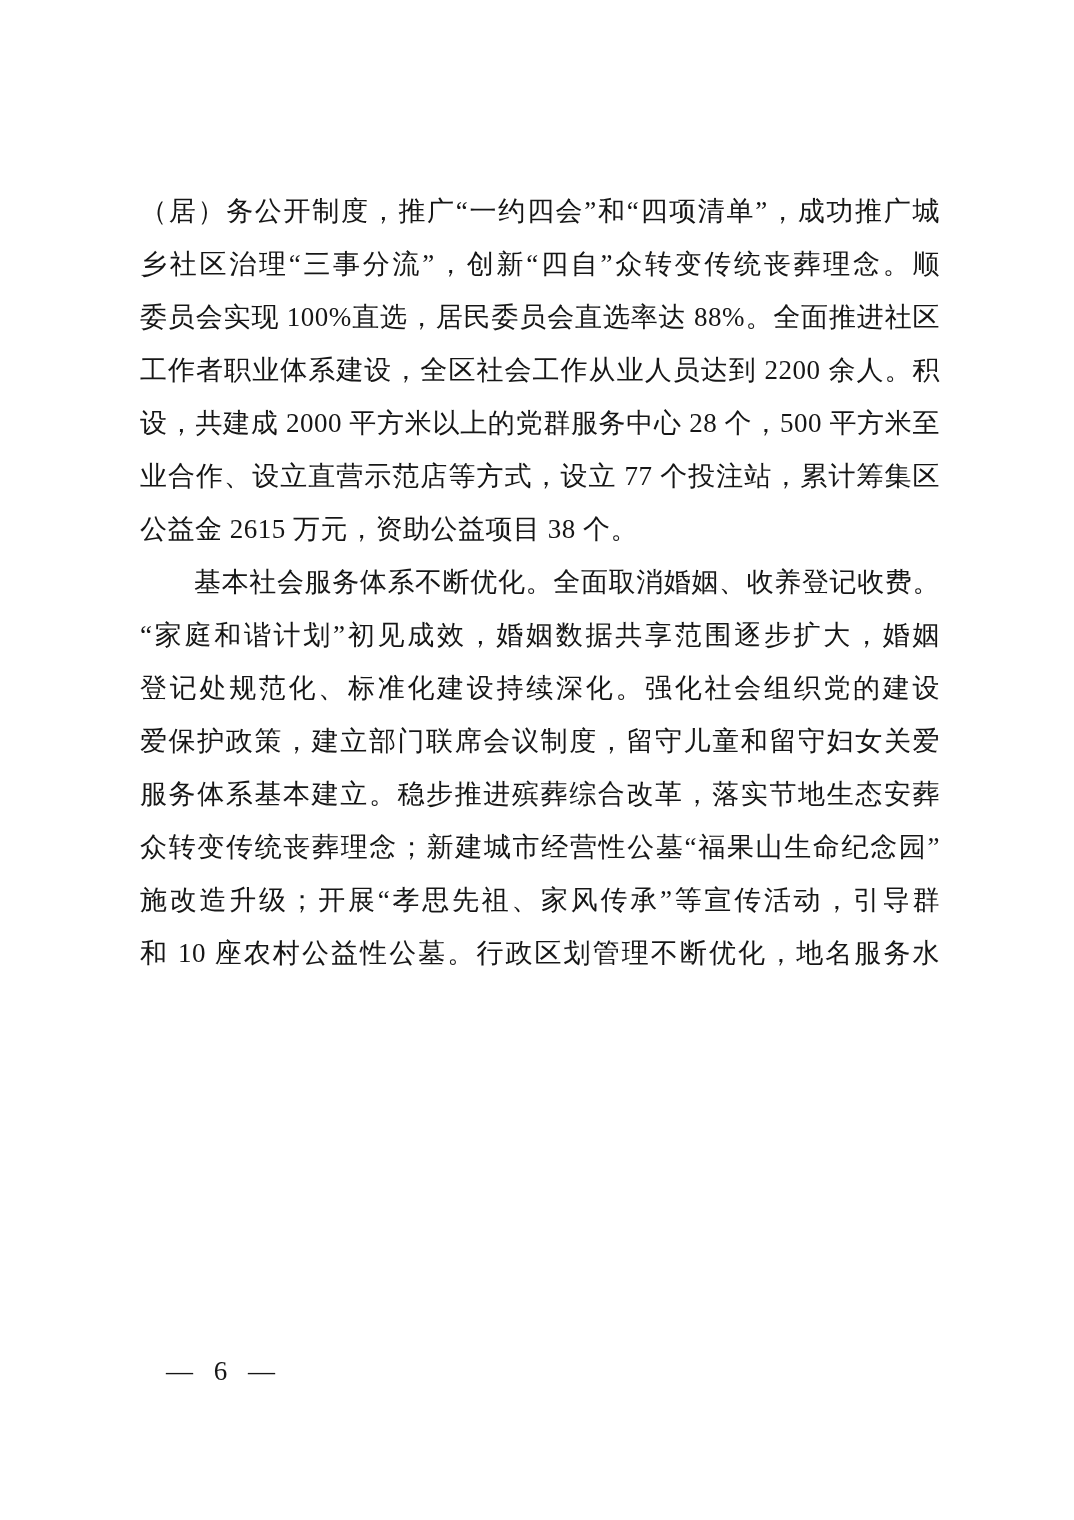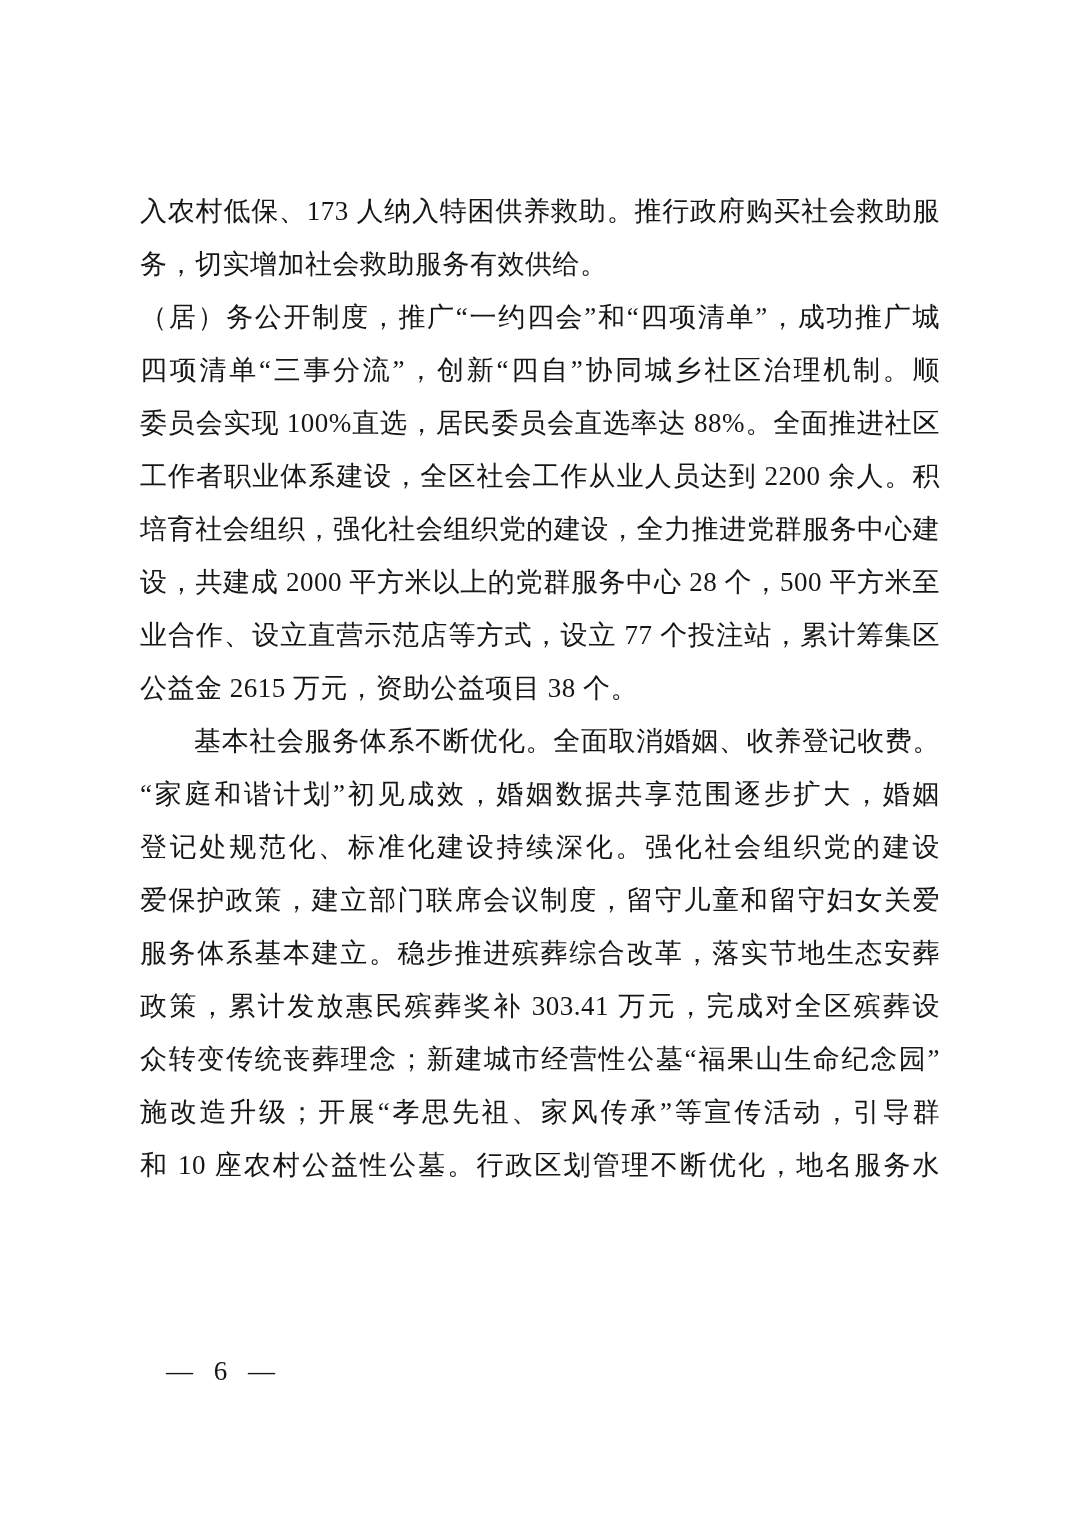--- a/index.html
+++ b/index.html
@@ -58,40 +58,34 @@
     display: inline-block;
     margin: 0 14px;
   }
 </style>
 </head>
 <body>
 
 <div class="page">
   <div class="content">
       <div class="para">
-        <div class="line">入农村低保、173 人纳入特困供养救助。推行政府购买社会救助服</div>
-        <div class="line last">务，切实增加社会救助服务有效供给。</div>
-      </div>
-      <div class="para">
         <div class="line">（居）务公开制度，推广“一约四会”和“四项清单”，成功推广城</div>
-        <div class="line">四项清单“三事分流”，创新“四自”协同城乡社区治理机制。顺</div>
+        <div class="line">乡社区治理“三事分流”，创新“四自”众转变传统丧葬理念。顺</div>
         <div class="line">委员会实现 100%直选，居民委员会直选率达 88%。全面推进社区</div>
         <div class="line">工作者职业体系建设，全区社会工作从业人员达到 2200 余人。积极</div>
-        <div class="line">培育社会组织，强化社会组织党的建设，全力推进党群服务中心建</div>
         <div class="line">设，共建成 2000 平方米以上的党群服务中心 28 个，500 平方米至</div>
         <div class="line">业合作、设立直营示范店等方式，设立 77 个投注站，累计筹集区级</div>
         <div class="line last">公益金 2615 万元，资助公益项目 38 个。</div>
       </div>
       <div class="para">
         <div class="line first-indent">基本社会服务体系不断优化。全面取消婚姻、收养登记收费。</div>
         <div class="line">“家庭和谐计划”初见成效，婚姻数据共享范围逐步扩大，婚姻</div>
         <div class="line">登记处规范化、标准化建设持续深化。强化社会组织党的建设</div>
         <div class="line">爱保护政策，建立部门联席会议制度，留守儿童和留守妇女关爱</div>
         <div class="line">服务体系基本建立。稳步推进殡葬综合改革，落实节地生态安葬</div>
-        <div class="line">政策，累计发放惠民殡葬奖补 303.41 万元，完成对全区殡葬设</div>
         <div class="line">众转变传统丧葬理念；新建城市经营性公墓“福果山生命纪念园”</div>
         <div class="line">施改造升级；开展“孝思先祖、家风传承”等宣传活动，引导群</div>
         <div class="line">和 10 座农村公益性公墓。行政区划管理不断优化，地名服务水</div>
       </div>
     </div>
   <div class="footer">
     <span class="dash">—</span>
     <span class="num">6</span>
     <span class="dash">—</span>
   </div>

